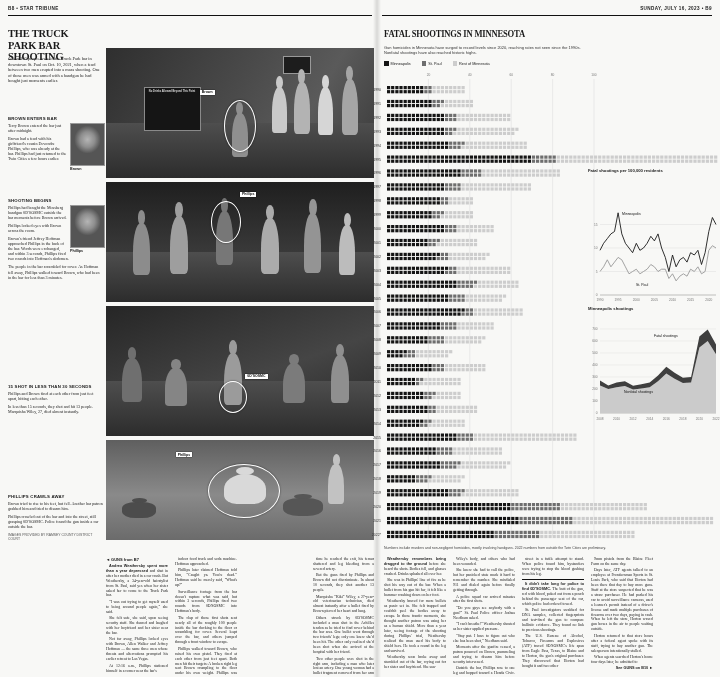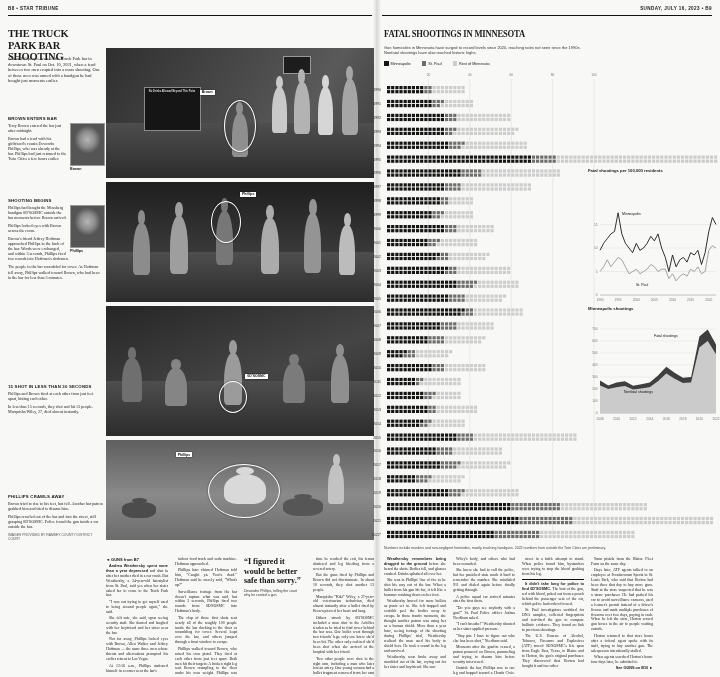--- a/index.html
+++ b/index.html
@@ -172,24 +172,20 @@
       </div>
   </div>
   <div class="col" style="left:69px;">
     <div>
         <p>indoor food truck and soda machine. Hoffman approached.</p>
         <p>Phillips later claimed Hoffman told him, “Caught ya. You're dead.” Hoffman said he merely said, “What's up?”</p>
         <p>Surveillance footage from the bar doesn't capture what was said, but within 3 seconds, Phillips fired two rounds from 0D'SOSMC into Hoffman's body.</p>
         <p>The clap of those first shots sent nearly all of the roughly 100 people inside the bar ducking to the floor or scrambling for cover. Several leapt over the bar, and others jumped through a front window to escape.</p>
         <p>Phillips walked toward Brown, who raised his own pistol. They fired at each other from just feet apart. Both men hit their targets: A broken right leg sent Brown crumpling to the floor under his own weight. Phillips was crawling by the</p>
       </div>
-  </div>
-  <div class="col" style="left:138px;width:60px;">
-    <div class="pullquote">“I figured it would be better safe than sorry.”</div>
-    <div class="pq-attr">Devondre Phillips, telling the court why he carried a gun.</div>
   </div>
   <div class="col" style="left:207px;width:61px;">
     <div>
         <p>time he reached the exit, his femur shattered and leg bleeding from a severed artery.</p>
         <p>But the guns fired by Phillips and Brown did not discriminate. In about 10 seconds, they shot another 13 people.</p>
         <p>Marquisha “Kiki” Wiley, a 27-year-old veterinarian technician, died almost instantly after a bullet fired by Brown pierced her heart and lung.</p>
         <p>Others struck by 0D'SOSMC included a man shot in the Achilles tendon as he tried to find cover behind the bar area. One bullet went through two friends' legs; only one knew she'd been hit. The other only realized she'd been shot when she arrived at the hospital with her friend.</p>
         <p>Two other people were shot in the right arm, including a man who later lost an artery. One young woman had a bullet fragment removed from her arm at the hospital.</p>
       </div>
   </div>

